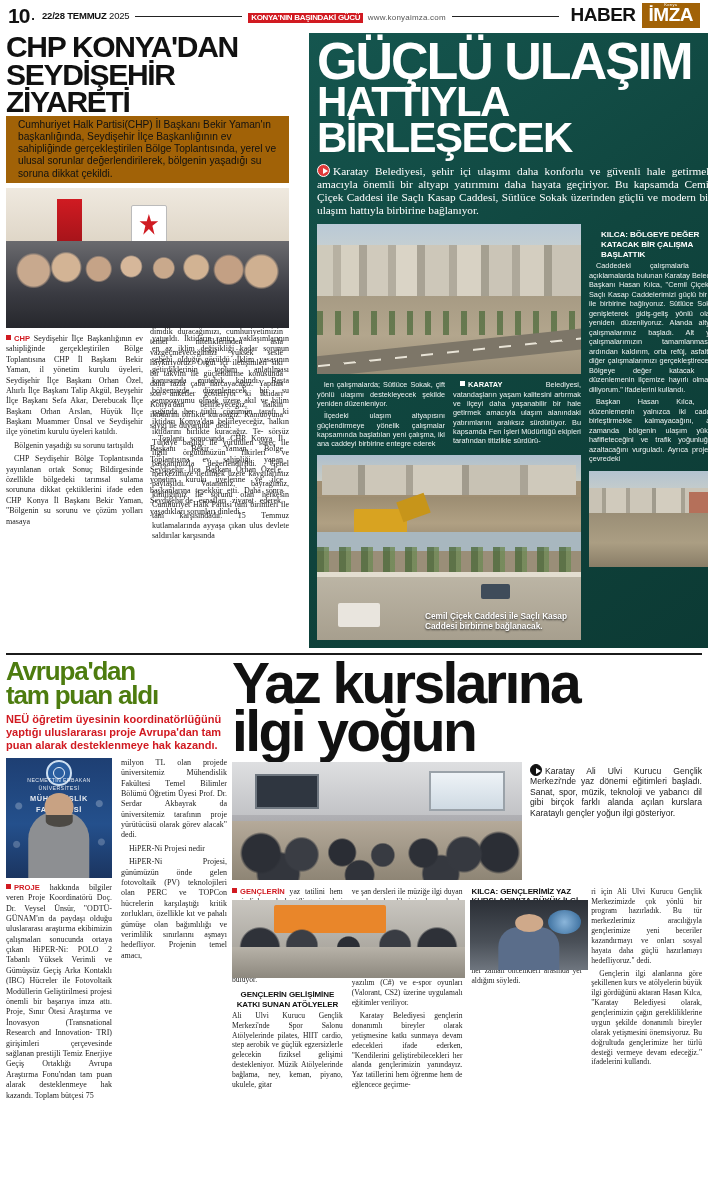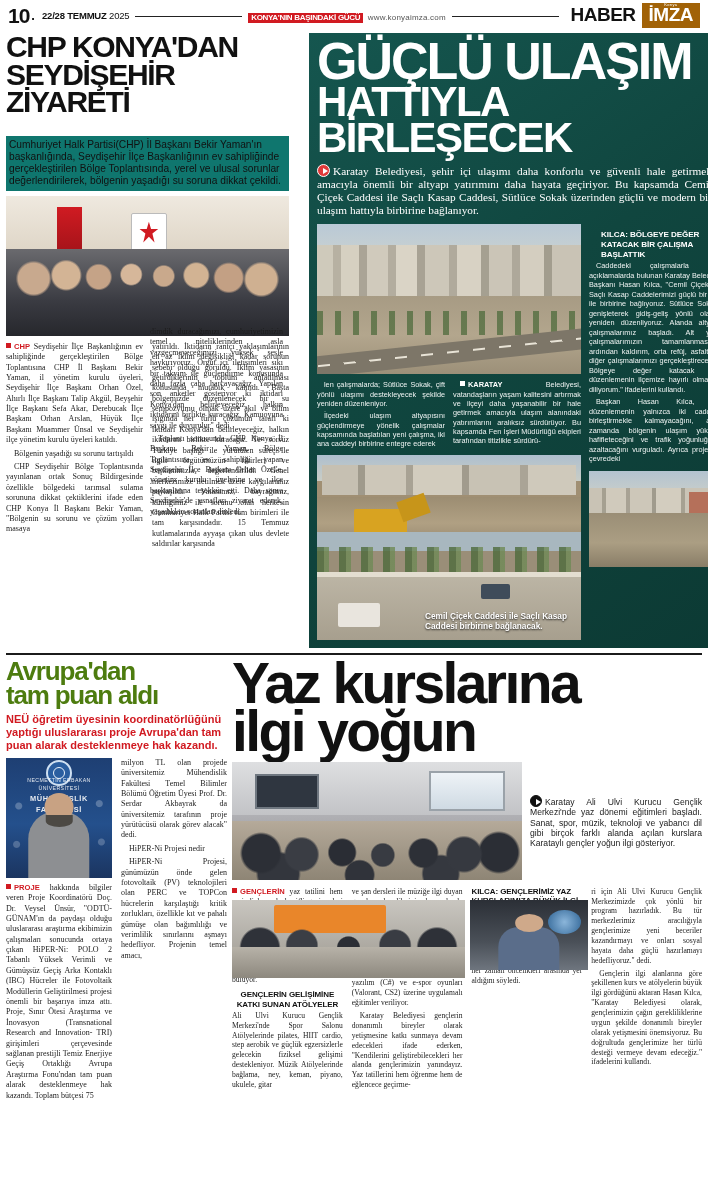--- a/index.html
+++ b/index.html
@@ -50,22 +50,22 @@
   
   .chp {
     position: absolute; left: 6px; top: 33px; width: 283px;
   }
   .chp-h1 {
     font-weight: bold; font-size: 30px; line-height: 0.92;
     letter-spacing: -1.3px; color: #111;
   }
   .chp-h1 .l2 { display: block; }
   .chp-lead {
-    background: #0f766e; color: #111; font-size: 10.2px; line-height: 1.2;
-    padding: 3px 3px 3px 3px; margin-top: 20px; font-weight: 500;
+    background: #a16207; color: #111; font-size: 10.2px; line-height: 1.2;
+    padding: 3px 3px 3px 12px; margin-top: 0; font-weight: 500;
   }
   .chp-photo {
     width: 283px; height: 140px; margin-top: 5px;
     background:
       linear-gradient(180deg, rgba(0,0,0,0.12), rgba(0,0,0,0.30)),
       linear-gradient(180deg,#c8b9a8 0%, #b8a header 40%);
     position: relative; overflow: hidden;
   }
   .photo-room {
     background:
@@ -306,21 +306,21 @@
       radial-gradient(circle at 10% 72%, rgba(255,255,255,.22) 0 3px, transparent 4px),
       radial-gradient(circle at 90% 70%, rgba(255,255,255,.22) 0 3px, transparent 4px);
   }
 
   
   .yaz { position: absolute; left: 232px; top: 660px; width: 470px; }
   .yaz-h1 {
     font-weight: bold; font-size: 57px; line-height: 0.84; letter-spacing: -2.6px; color:#111;
   }
   .yaz-h1 .l2 { display:block; }
-  .yaz-under { display:flex; gap: 8px; margin-top: 6px; align-items: center; }
+  .yaz-under { display:flex; gap: 8px; margin-top: 6px; align-items: flex-start; }
   .yaz-photo-main {
     width: 290px; height: 118px; position: relative; overflow:hidden;
     background: linear-gradient(180deg,#cfcfd2 0%, #a9a9ad 55%, #7d7d82 100%);
   }
   .cls-wall { position:absolute; inset: 0 0 55% 0; background: linear-gradient(180deg,#dedfe1,#c2c3c6); }
   .cls-window { position:absolute; right: 6%; top: 8%; width: 26%; height: 34%; background: linear-gradient(180deg,#eef3f7,#cfdae3); border: 2px solid #9aa2a9; }
   .cls-screen { position:absolute; left: 8%; top: 10%; width: 22%; height: 30%; background:#2f3640; border: 2px solid #6f7780; }
   .cls-floor { position:absolute; left:0; right:0; bottom:0; height: 50%; background: linear-gradient(180deg,#b5aa9a,#8e8575); }
   .cls-rows {
     position:absolute; left:0; right:0; bottom: 0; height: 54%;

